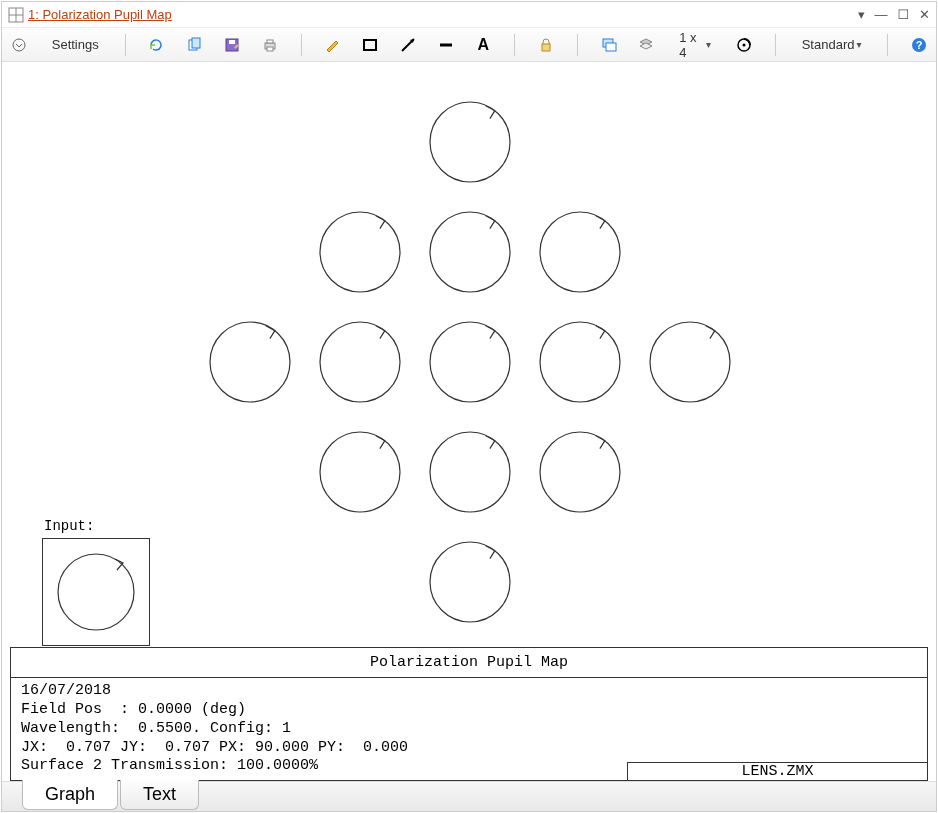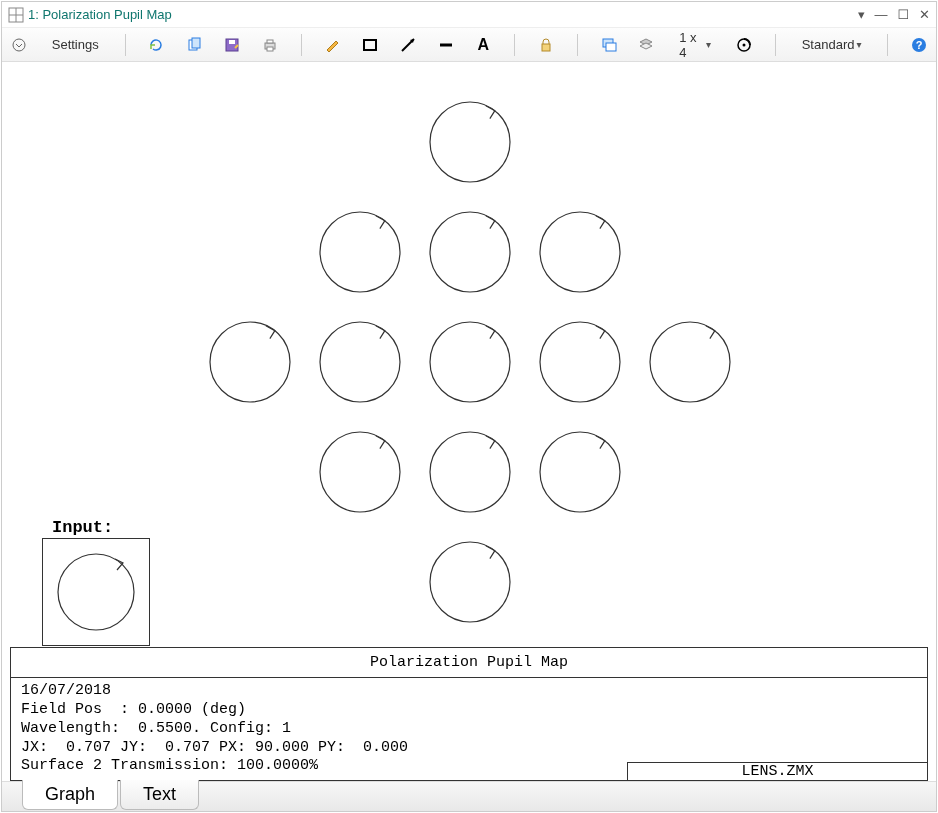--- a/index.html
+++ b/index.html
@@ -22,21 +22,21 @@
 }
 .titlebar {
   display: flex;
   align-items: center;
   height: 26px;
   padding: 0 6px;
   background: #fff;
   border-bottom: 1px solid #eee;
 }
 .titlebar .icon { width: 16px; height: 16px; margin-right: 4px; }
-.titlebar .title { flex: 1; color: #0f766e; font-size: 13px; }
+.titlebar .title { flex: 1; color: #c2410c; font-size: 13px; text-decoration: underline; }
 .titlebar .ctrl { display: flex; gap: 10px; align-items: center; color: #555; }
 .titlebar .ctrl span { cursor: pointer; }
 .toolbar {
   display: flex;
   align-items: center;
   height: 34px;
   padding: 0 6px;
   gap: 16px;
   background: linear-gradient(#fdfdfd,#f2f2f2);
   border-bottom: 1px solid #ddd;
@@ -61,21 +61,21 @@
   cursor: pointer;
 }
 .chevron { font-size: 10px; margin-left: 2px; color: #555; }
 svg { display: block; }
 .content {
   flex: 1;
   position: relative;
   background: #fff;
 }
 .plot-area { position: absolute; inset: 0; }
-.input-label { position: absolute; left: 50px; top: 456px; font-family: "Consolas","Courier New",monospace; font-size: 17px; font-weight: bold; }
+.input-label { position: absolute; left: 42px; top: 456px; font-family: "Consolas","Courier New",monospace; font-size: 14px; }
 .input-box { position: absolute; left: 40px; top: 476px; width: 108px; height: 108px; border: 1px solid #333; }
 .footer-table {
   margin: 2px 8px 0 8px;
 }
 .ft-title {
   border: 1px solid #333;
   text-align: center;
   font-family: "Consolas","Courier New",monospace;
   font-size: 15px;
   padding: 6px 0;

